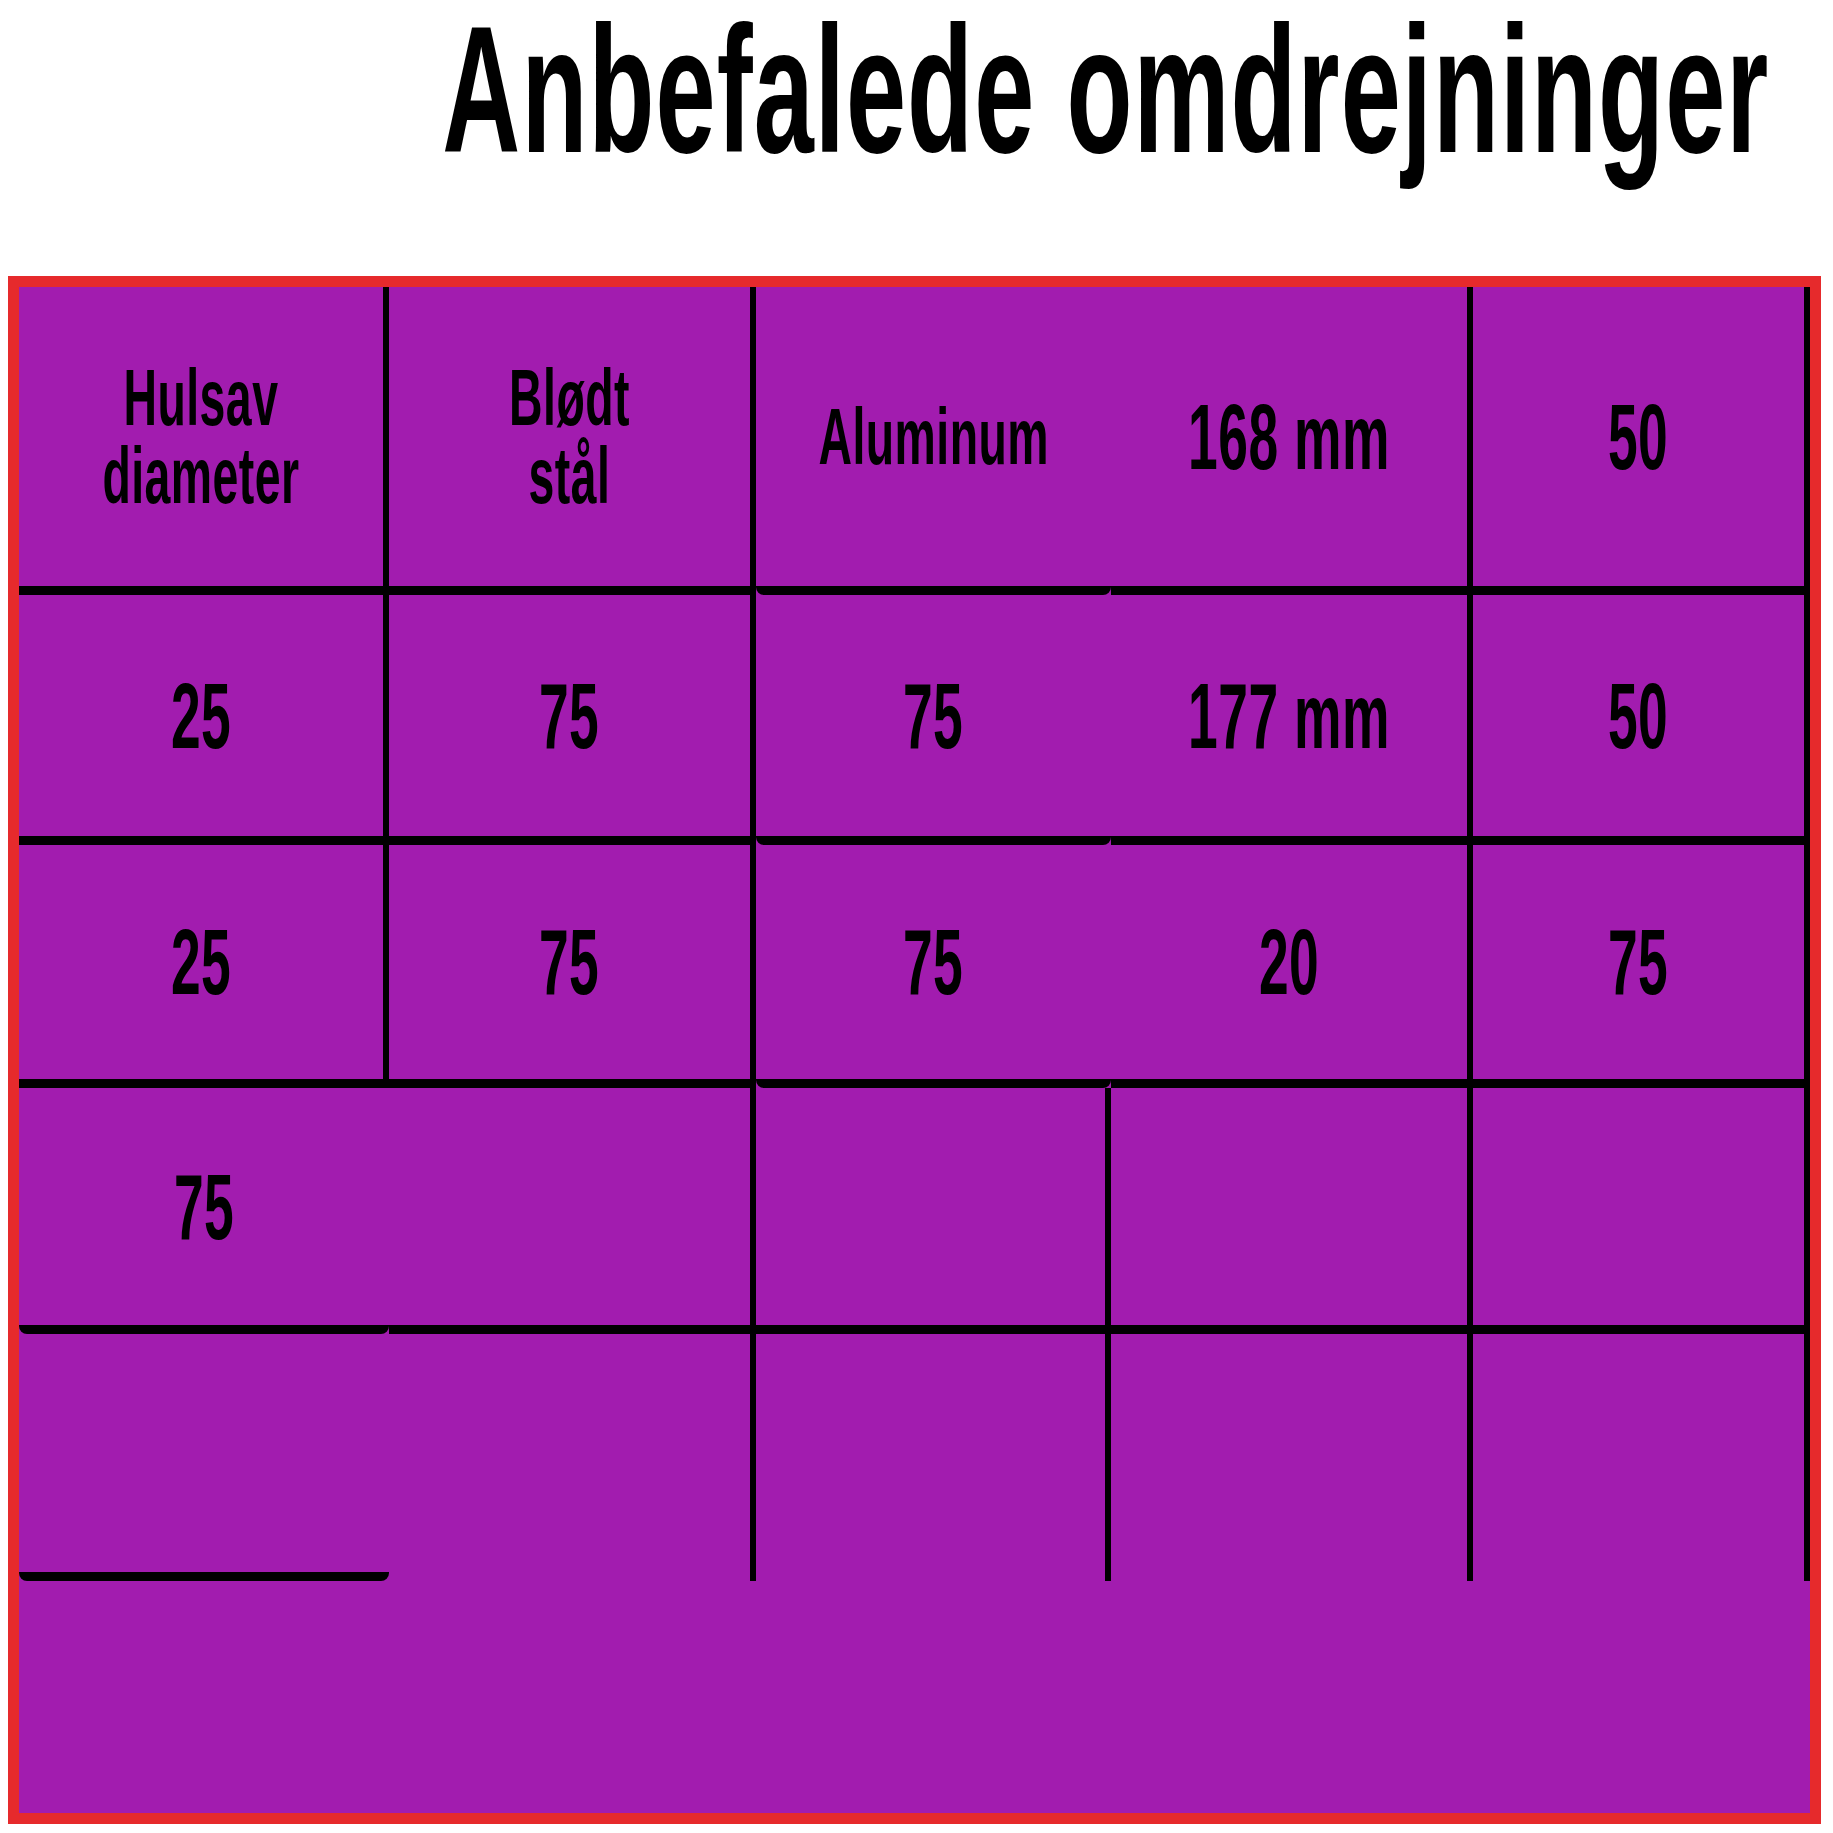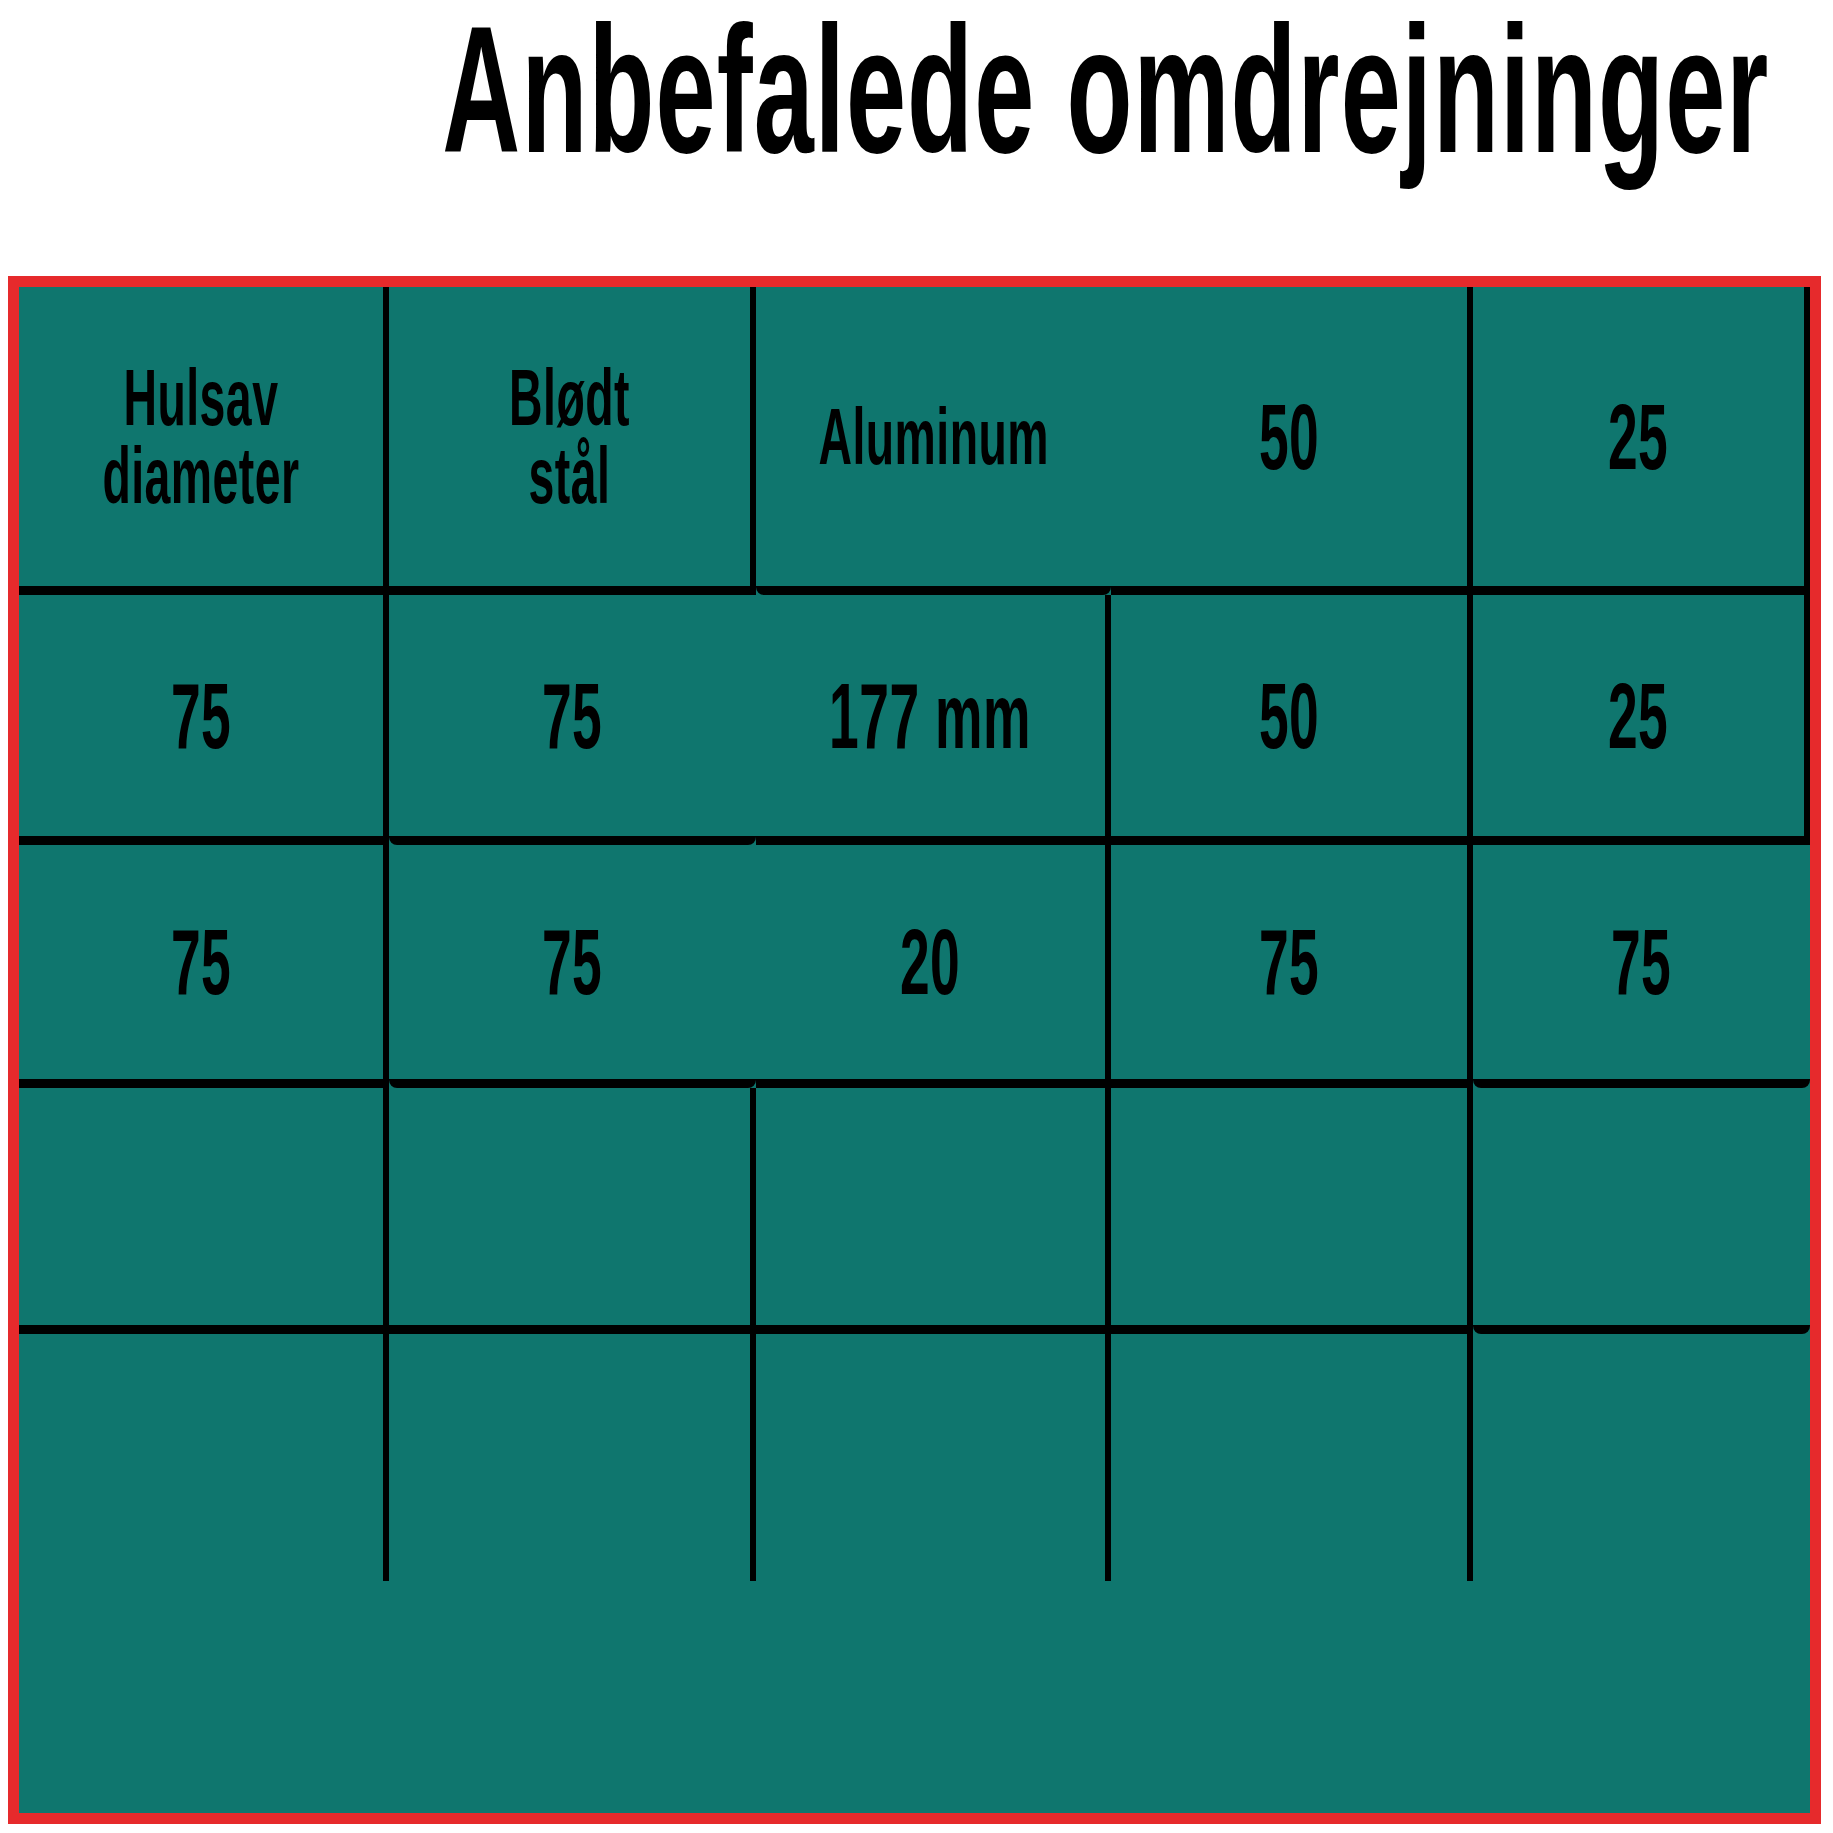--- a/index.html
+++ b/index.html
@@ -34,21 +34,21 @@
   }
 
   
   .rpm-table {
     position: absolute;
     left: 8px;
     top: 276px;
     width: 1813px;
     height: 1548px;
     border: 11px solid #e62a2c;
-    background: #0f766e;
+    background: #a21caf;
     display: grid;
     grid-template-columns: 370px 367px 355px 362px auto;
     grid-template-rows: 308px 250px 243px 246px 247px auto;
   }
 
   .cell {
     display: flex;
     align-items: center;
     justify-content: center;
     border-right: 6px solid #000000;
@@ -89,20 +89,23 @@
     <span class="squeeze">Hulsav
 diameter</span>
   </div>
   <div class="cell header">
     <span class="squeeze">Blødt stål</span>
   </div>
   <div class="cell header last-col">
     <span class="squeeze">Aluminum</span>
   </div>
 
+  <div class="cell data">
+    <span class="squeeze">168 mm</span>
+  </div>
   <div class="cell data">
     <span class="squeeze">50</span>
   </div>
   <div class="cell data">
     <span class="squeeze">25</span>
   </div>
   <div class="cell data">
     <span class="squeeze">75</span>
   </div>
   <div class="cell data last-col">

